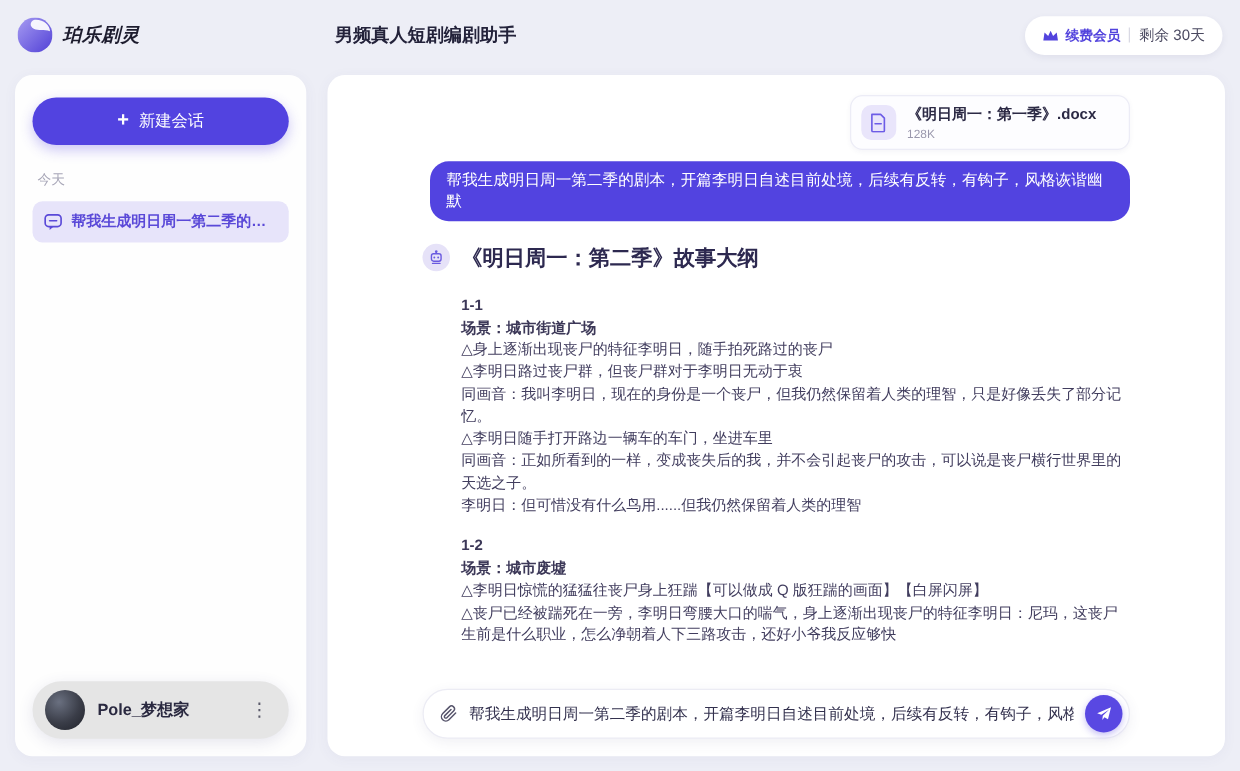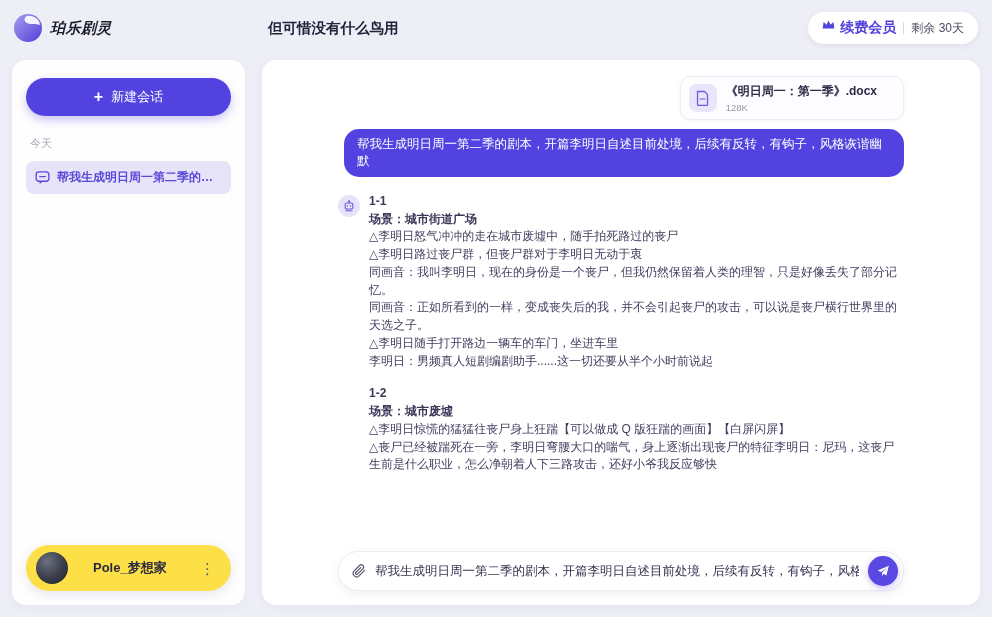--- a/index.html
+++ b/index.html
@@ -11,21 +11,21 @@
   
   .topbar { height:56px; display:flex; align-items:center; padding:0 14px; }
   .brand { display:flex; align-items:center; gap:8px; width:240px;font-style:italic; }
   .logo-badge { width:28px; height:28px; flex:0 0 28px; }
   .brand-name { font-size:15px; font-weight:bold; color:#1d1c2e; letter-spacing:.5px; }
   .app-title { font-size:14.5px; font-weight:bold; color:#23223a; margin-left:14px; flex:1; }
   .member-pill {
     display:flex; align-items:center; gap:7px; background:#fff; border-radius:17px;
     padding:7px 14px; box-shadow:0 2px 6px rgba(60,60,120,.08); cursor:pointer;
   }
-  .member-renew { font-size:14px; color:#5243dd; font-weight:bold; display:flex; gap:5px; }
+  .member-renew { font-size:11px; color:#5243dd; font-weight:bold; display:flex; align-items:center; gap:5px; }
   .member-sep { width:1px; height:12px; background:#d9d9e4; }
   .member-left { font-size:12px; color:#4a4960; }
   
   .sidebar {
     position:absolute; left:12px; top:60px; width:233px; bottom:12px;
     background:#fefefe; border-radius:14px; box-shadow:0 2px 10px rgba(70,70,130,.05);
     display:flex; flex-direction:column; padding:18px 14px 14px;
   }
   .new-chat-btn {
     height:38px; border:none; border-radius:19px; background:#5243e0; color:#fff;
@@ -37,21 +37,21 @@
   .conv-item {
     display:flex; align-items:center; gap:7px; background:#e7e4fa; border-radius:8px;
     padding:8px 9px; cursor:pointer;
   }
   .conv-title {
     font-size:12px; color:#5a49d8; font-weight:bold; white-space:nowrap;
     overflow:hidden; text-overflow:ellipsis; flex:1;
   }
   .spacer { flex:1; }
   .user-pill {
-    display:flex; align-items:center; gap:25px; background:#fde047; border-radius:26px;
+    display:flex; align-items:center; gap:10px; background:#e5e5e5; border-radius:26px;
     padding:7px 10px; box-shadow:0 3px 12px rgba(60,60,120,.13); cursor:pointer;
   }
   .avatar {
     width:32px; height:32px; border-radius:50%;
     background:radial-gradient(circle at 35% 30%, #6a7080 0%, #3a3d48 55%, #1f2129 100%);
     flex:0 0 32px;
   }
   .user-name { font-size:13px; font-weight:bold; color:#2a2940; flex:1; }
   .kebab { font-size:15px; color:#5a5a6a; padding:0 6px; cursor:pointer; line-height:1; }
   
@@ -115,21 +115,21 @@
         <linearGradient id="lg" x1="0" y1="0" x2="1" y2="1">
           <stop offset="0" stop-color="#a79cf2"></stop>
             <stop offset="1" stop-color="#5140d6"></stop>
         </linearGradient>
       </defs>
       <circle cx="14" cy="14" r="14" fill="url(#lg)"></circle>
       <path d="M13 2 C20 1 26 6 26 11 C21 9 17 11 13 9 C9.5 7 10 3.5 13 2 Z" fill="#fff" opacity="0.92"></path>
     </svg>
     <span class="brand-name">珀乐剧灵</span>
   </div>
-  <div class="app-title">但可惜没有什么鸟用</div>
+  <div class="app-title">男频真人短剧编剧助手</div>
   <div class="member-pill">
     <span class="member-renew">
       <svg width="13" height="11" viewBox="0 0 20 16">
         <path d="M1 14 L2.5 4 L7 8.5 L10 2 L13 8.5 L17.5 4 L19 14 Z" fill="#5243dd"></path>
       </svg>
       <span>续费会员</span>
     </span>
     <span class="member-sep"></span>
     <span class="member-left">剩余 30天</span>
   </div>
@@ -181,30 +181,31 @@
           <svg width="12" height="12" viewBox="0 0 14 14">
             <line x1="7" y1="1" x2="7" y2="3.5" stroke="#6a5ae0" stroke-width="1.3"></line>
             <circle cx="7" cy="1.5" r="1.2" fill="#6a5ae0"></circle>
             <rect x="2.5" y="3.5" width="9" height="7" rx="2" fill="none" stroke="#6a5ae0" stroke-width="1.3"></rect>
             <circle cx="5.2" cy="7" r=".9" fill="#6a5ae0"></circle>
             <circle cx="8.8" cy="7" r=".9" fill="#6a5ae0"></circle>
             <line x1="3.5" y1="12.5" x2="10.5" y2="12.5" stroke="#6a5ae0" stroke-width="1.3" stroke-linecap="round"></line>
           </svg>
         </span>
         <div class="ai-content">
+          <div class="ai-title">《明日周一：第二季》故事大纲</div>
           <div>
               <div class="section">
                 <div class="sec-head">1-1</div>
                 <div class="sec-head">场景：城市街道广场</div>
-                <div class="sec-line">△李明日怒气冲冲的走在城市废墟中，随手拍死路过的丧尸</div>
+                <div class="sec-line">△身上逐渐出现丧尸的特征李明日，随手拍死路过的丧尸</div>
                 <div class="sec-line">△李明日路过丧尸群，但丧尸群对于李明日无动于衷</div>
                 <div class="sec-line">同画音：我叫李明日，现在的身份是一个丧尸，但我仍然保留着人类的理智，只是好像丢失了部分记忆。</div>
+                <div class="sec-line">△李明日随手打开路边一辆车的车门，坐进车里</div>
                 <div class="sec-line">同画音：正如所看到的一样，变成丧失后的我，并不会引起丧尸的攻击，可以说是丧尸横行世界里的天选之子。</div>
-                <div class="sec-line">△李明日随手打开路边一辆车的车门，坐进车里</div>
-                <div class="sec-line">李明日：男频真人短剧编剧助手......这一切还要从半个小时前说起</div>
+                <div class="sec-line">李明日：但可惜没有什么鸟用......但我仍然保留着人类的理智</div>
               </div>
               <div class="section">
                 <div class="sec-head">1-2</div>
                 <div class="sec-head">场景：城市废墟</div>
                 <div class="sec-line">△李明日惊慌的猛猛往丧尸身上狂踹【可以做成 Q 版狂踹的画面】【白屏闪屏】</div>
                 <div class="sec-line">△丧尸已经被踹死在一旁，李明日弯腰大口的喘气，身上逐渐出现丧尸的特征李明日：尼玛，这丧尸生前是什么职业，怎么净朝着人下三路攻击，还好小爷我反应够快</div>
               </div>
             </div>
         </div>
       </div>

